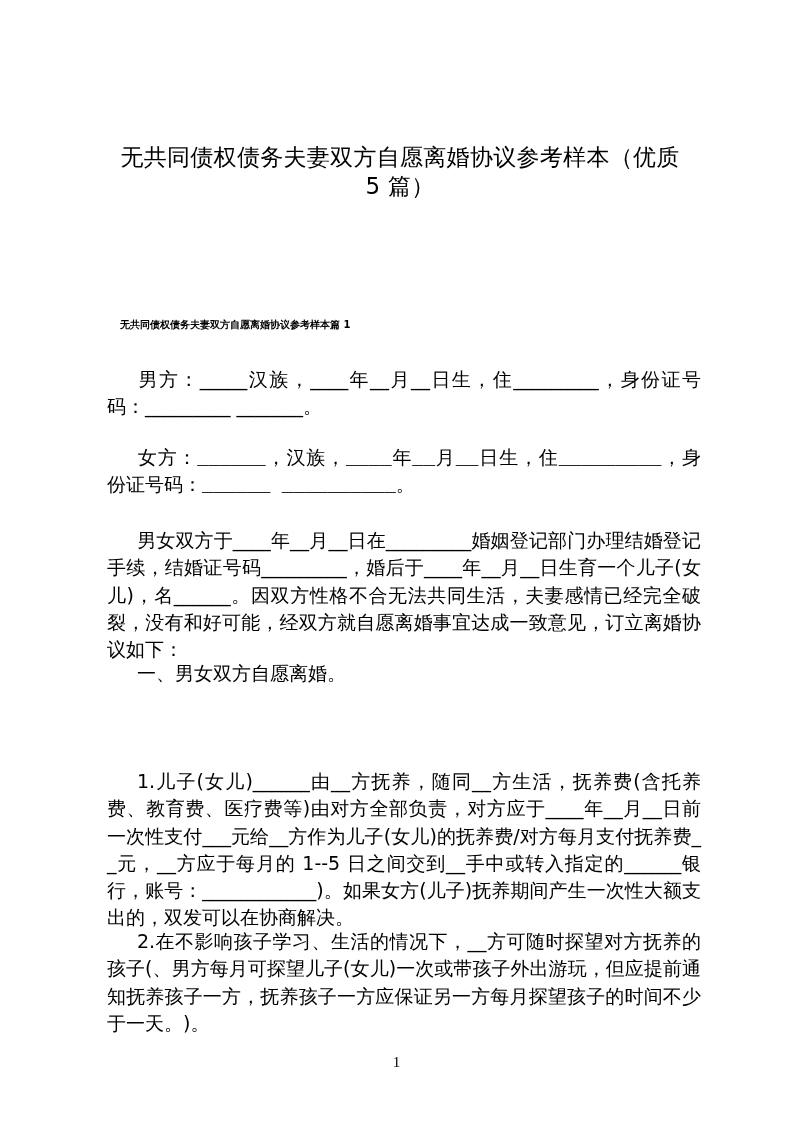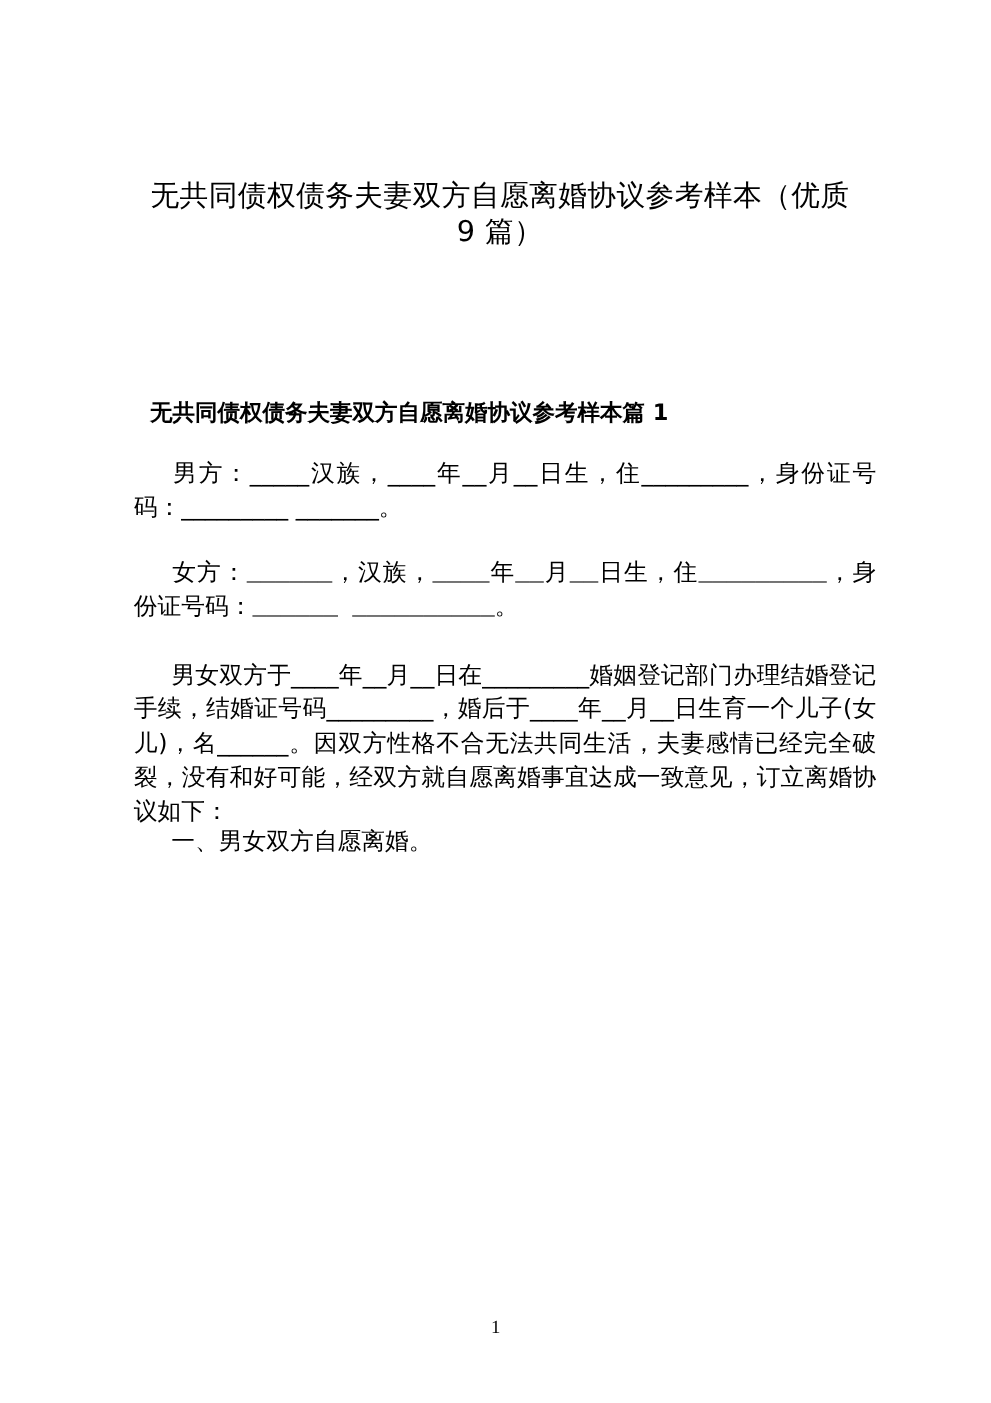--- a/index.html
+++ b/index.html
@@ -1,43 +1,45 @@
 <!DOCTYPE html>
 <html><head>
 <meta charset="utf-8">
 <style>
   html, body { margin: 0; padding: 0; background: #ffffff; }
   body { width: 793px; height: 1122px; position: relative; overflow: hidden;
          font-family: "DejaVu Sans", "Liberation Sans", sans-serif; color: #000; }
   .page { position: absolute; left: 0; top: 0; width: 793px; height: 1122px; background: #fff; }
   .title { position: absolute; left: 100px; width: 600px; top: 143px; text-align: center;
            font-size: 23px; line-height: 29px; letter-spacing: 0.3px; }
-  .subtitle { position: absolute; left: 120px; top: 318px; font-size: 18px; font-weight: bold; }
+  .subtitle { position: absolute; left: 120px; top: 318px; font-size: 10px; font-weight: bold; }
   .para { position: absolute; left: 107px; width: 594px; font-size: 19px; line-height: 27.3px;
           text-align: justify; text-justify: inter-character; white-space: pre-wrap; word-break: break-all; }
   .para .indent { display: inline-block; width: 30px; }
   .pnum { position: absolute; left: 0; width: 793px; top: 1054px; text-align: center;
           font-family: "Liberation Serif", "DejaVu Serif", serif; font-size: 15px; }
 </style>
 </head>
 <body>
 
 <div class="page">
   <div class="title">
     <div>无共同债权债务夫妻双方自愿离婚协议参考样本（优质</div>
-    <div>9 篇）</div>
+    <div>5 篇）</div>
   </div>
 
   <div class="subtitle">无共同债权债务夫妻双方自愿离婚协议参考样本篇 1</div>
 
   <div class="para" style="top:366px;"><span class="indent"></span><span>男方：_____汉族，____年__月__日生，住_________，身份证号码：_________ _______。</span></div>
 
   <div class="para" style="top:446px;font-family:Liberation Mono, monospace;"><span class="indent"></span><span>女方：______，汉族，____年__月__日生，住_________，身份证号码：______ __________。</span></div>
 
   <div class="para" style="top:527px;"><span class="indent"></span><span>男女双方于____年__月__日在_________婚姻登记部门办理结婚登记手续，结婚证号码_________，婚后于____年__月__日生育一个儿子(女儿)，名______。因双方性格不合无法共同生活，夫妻感情已经完全破裂，没有和好可能，经双方就自愿离婚事宜达成一致意见，订立离婚协议如下：</span></div>
 
   <div class="para" style="top:660px;"><span class="indent"></span><span>一、男女双方自愿离婚。</span></div>
 
 
+  <div class="para" style="top:768px;"><span class="indent"></span><span>1.儿子(女儿)______由__方抚养，随同__方生活，抚养费(含托养费、教育费、医疗费等)由对方全部负责，对方应于____年__月__日前一次性支付___元给__方作为儿子(女儿)的抚养费/对方每月支付抚养费__元，__方应于每月的 1--5 日之间交到__手中或转入指定的______银行，账号：____________)。如果女方(儿子)抚养期间产生一次性大额支出的，双发可以在协商解决。</span></div>
 
+  <div class="para" style="top:928px;"><span class="indent"></span><span>2.在不影响孩子学习、生活的情况下，__方可随时探望对方抚养的孩子(、男方每月可探望儿子(女儿)一次或带孩子外出游玩，但应提前通知抚养孩子一方，抚养孩子一方应保证另一方每月探望孩子的时间不少于一天。)。</span></div>
 
   <div class="pnum">1</div>
 </div>
 
 </body></html>

